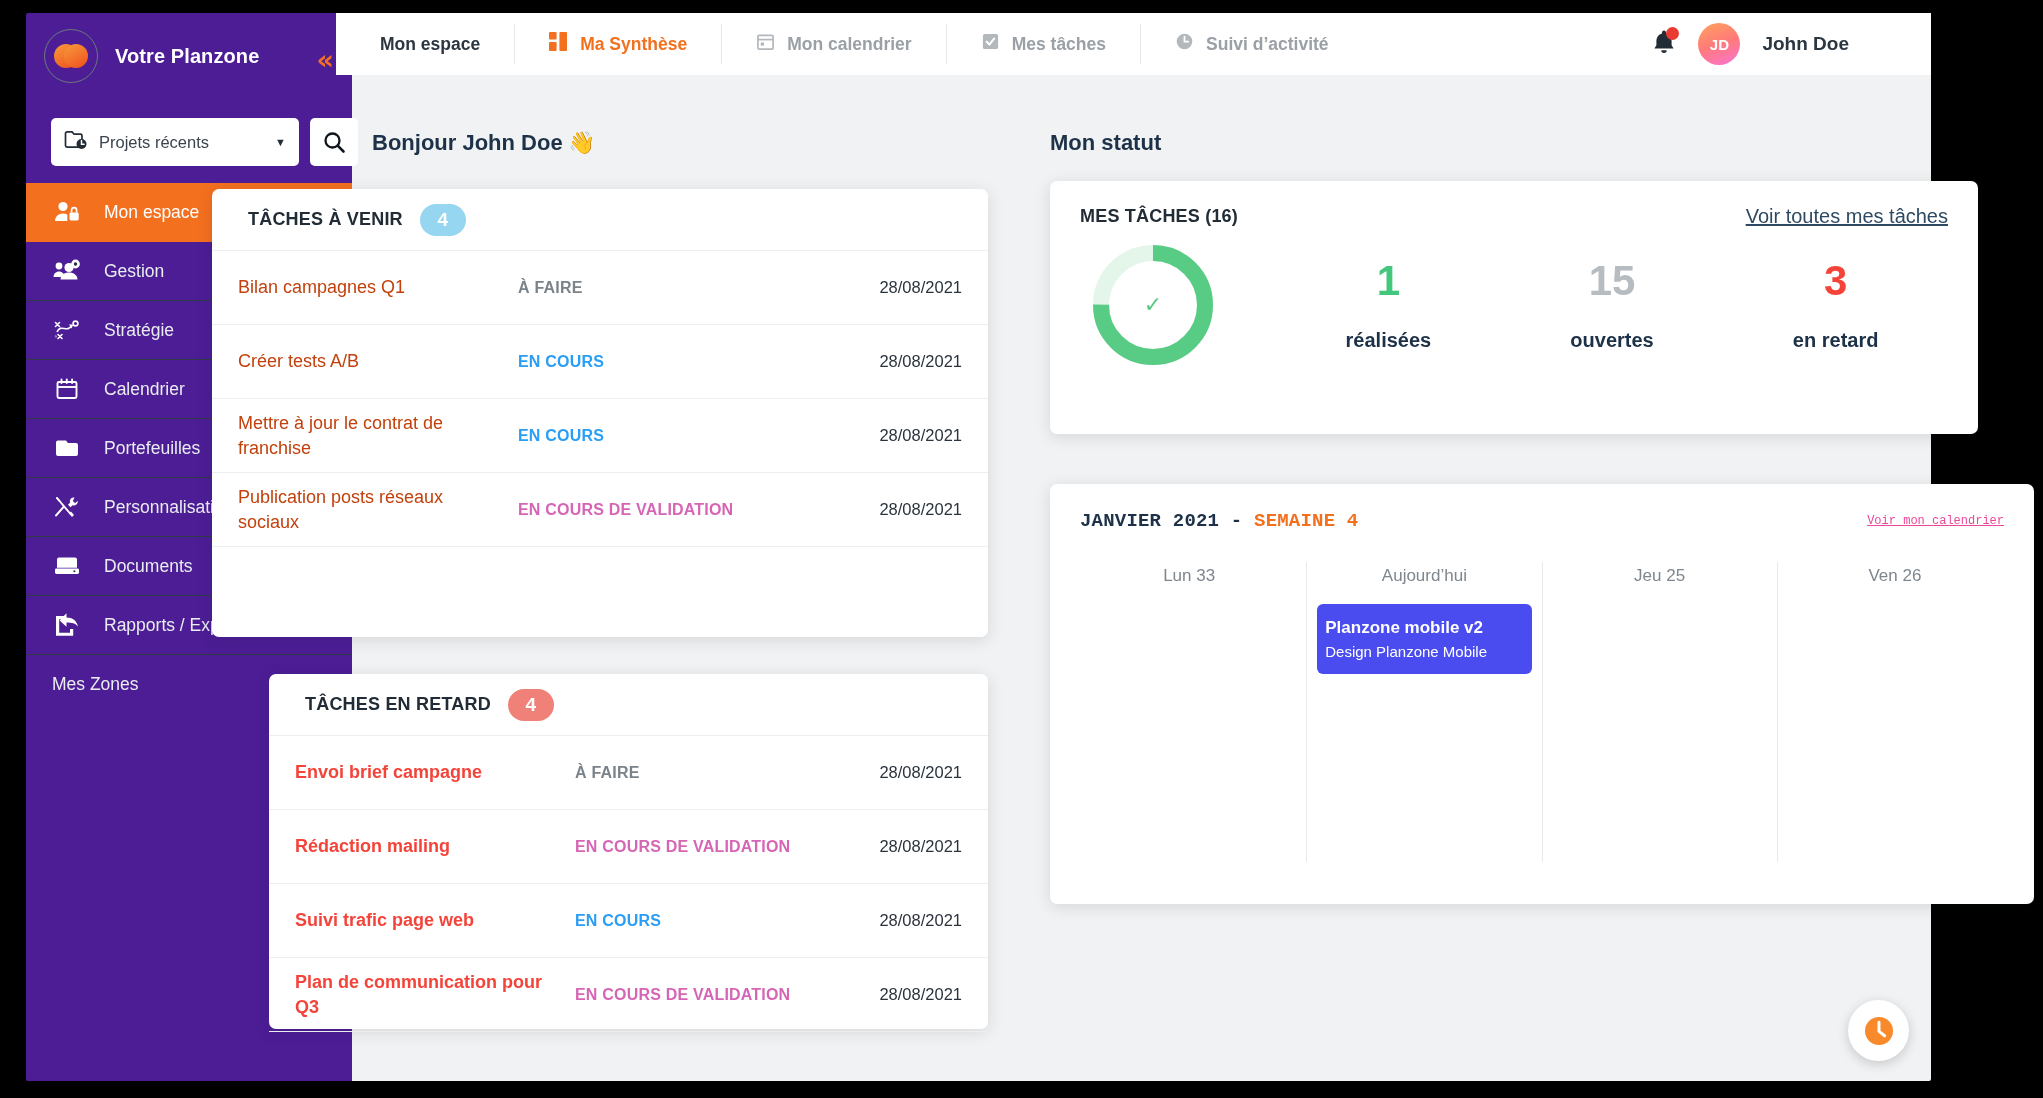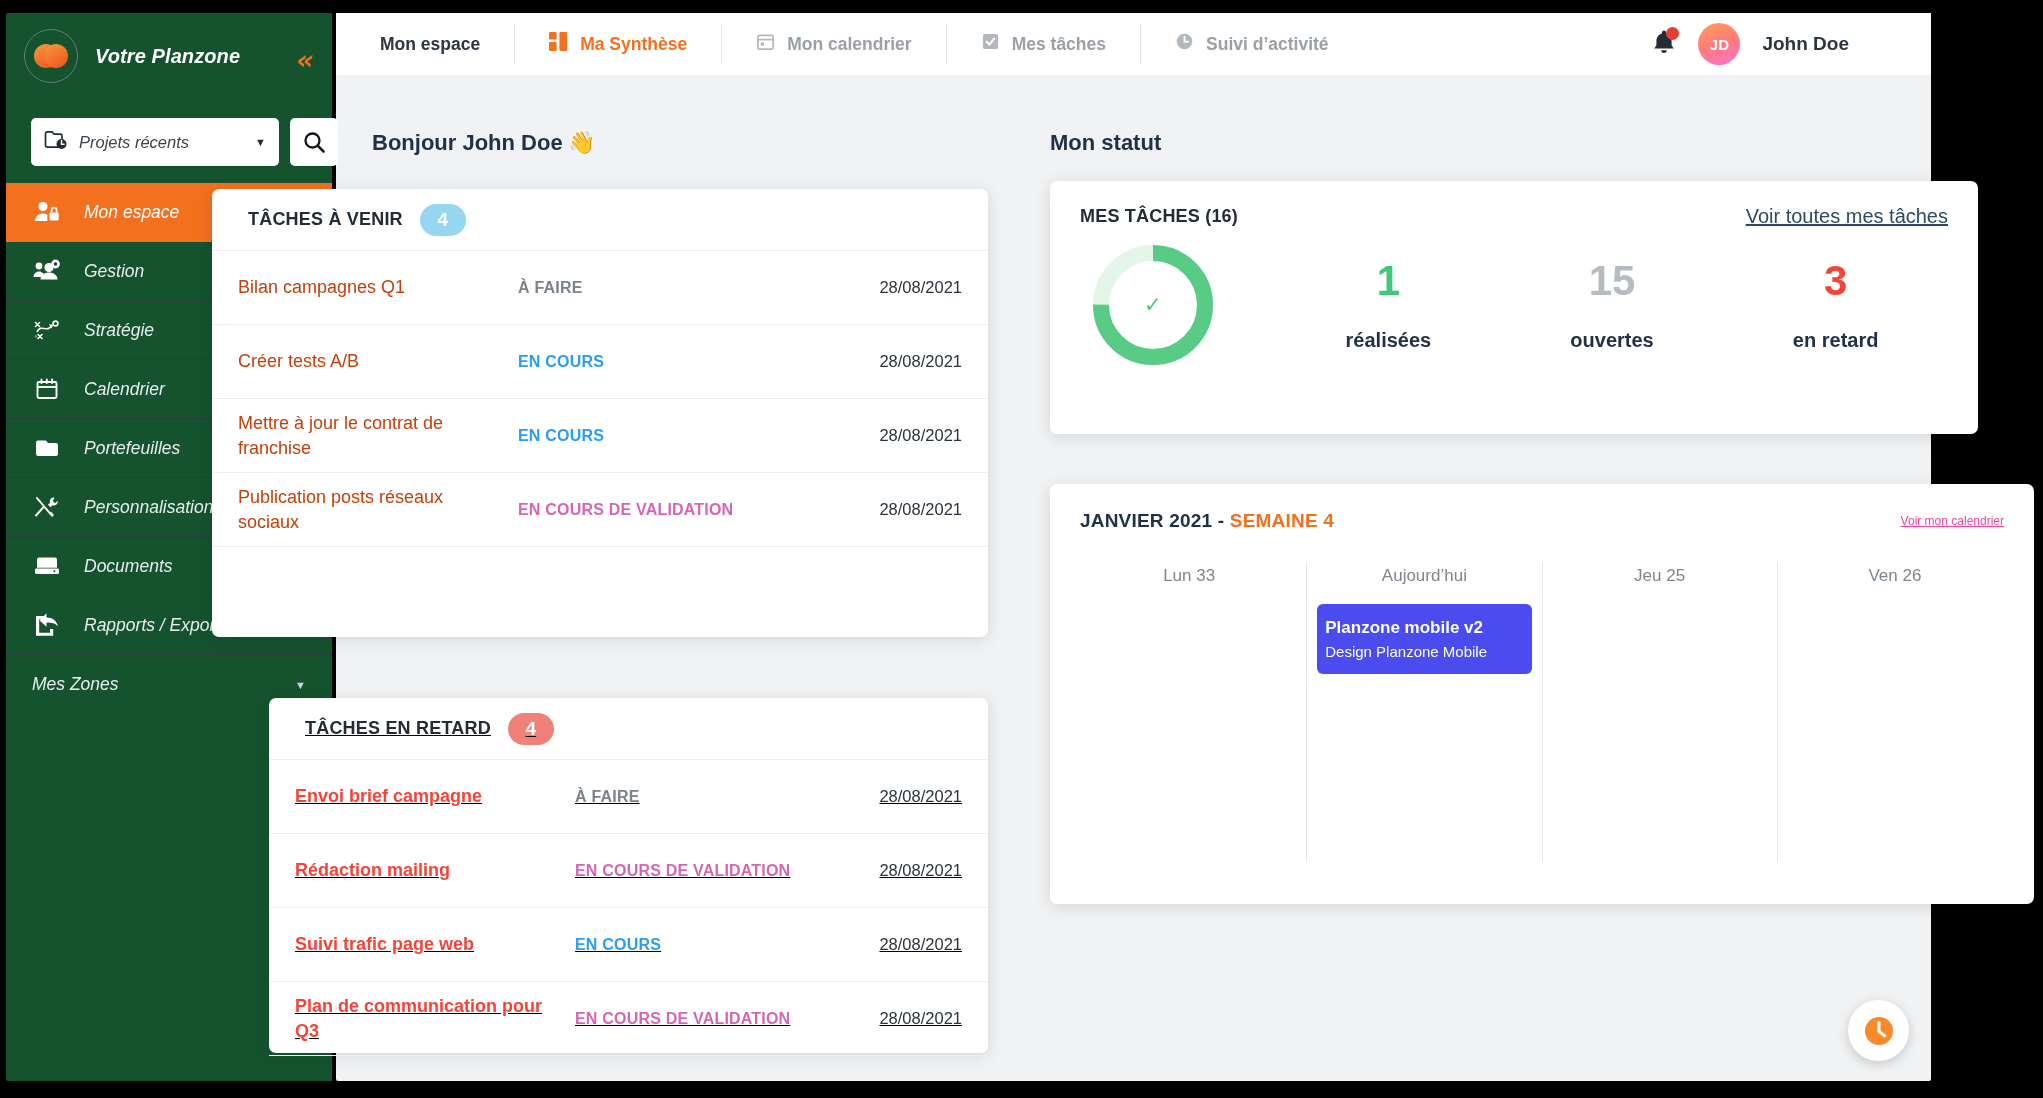--- a/index.html
+++ b/index.html
@@ -18,25 +18,24 @@
   
   .app-bg-content {
     position: absolute;
     left: 336px; top: 13px;
     width: 1595px; height: 1068px;
     background: #f1f2f3;
     border-radius: 2px;
   }
   .sidebar {
     position: absolute;
-    left: 6px; top: 13px;
+    left: 26px; top: 13px;
     width: 326px; height: 1068px;
-    background: #14532d;
+    background: #4c1d95;
     border-radius: 2px 0 0 2px;
-    font-style: italic;
   }
   .topbar {
     position: absolute;
     left: 336px; top: 13px;
     width: 1595px; height: 62px;
     background: #ffffff;
   }
 
   
   .brand {
@@ -171,21 +170,21 @@
   .task-name { width: 280px; font-size: 18px; color: #c2410c; line-height: 1.35; padding-right: 14px; }
   .task-status { flex: 1; font-size: 16px; font-weight: bold; letter-spacing: .2px; }
   .task-date { font-size: 16.5px; color: #2a333c; }
   .st-todo { color: #7a828a; }
   .st-prog { color: #2a9df4; }
   .st-valid { color: #d665b5; }
   .late .task-name { color: #f4443a; font-weight: bold; }
 
   
   #card-upcoming { left: 212px; top: 189px; width: 776px; height: 448px; }
-  #card-late     { left: 269px; top: 698px; width: 719px; height: 355px; text-decoration: underline; }
+  #card-late     { left: 269px; top: 674px; width: 719px; height: 355px; }
   #card-mytasks  { left: 1050px; top: 181px; width: 928px; height: 253px; }
   #card-calendar { left: 1050px; top: 484px; width: 984px; height: 420px; }
 
   
   .mt-head {
     display: flex; align-items: center; justify-content: space-between;
     padding: 24px 30px 0 30px;
   }
   .mt-title { font-size: 18px; font-weight: bold; color: #222c36; letter-spacing: .2px; }
   .link {
@@ -203,20 +202,21 @@
   .stat .num { font-size: 42px; font-weight: bold; line-height: 1.1; }
   .stat .lbl { font-size: 20px; font-weight: bold; color: #1d3148; margin-top: 24px; }
   .n-green { color: #42c77d; }
   .n-gray  { color: #b7bcc1; }
   .n-red   { color: #f4443a; }
 
   
   .cal-head {
     display: flex; align-items: center; justify-content: space-between;
     padding: 26px 30px 0 30px;
+    font-family: Liberation Mono, monospace;
   }
   .cal-title { font-size: 19px; font-weight: bold; color: #1d3148; letter-spacing: .2px; }
   .cal-title .wk { color: #f3701f; }
   .cal-link { font-size: 12px; color: #ec4899; text-decoration: underline; cursor: pointer; }
   .cal-grid {
     display: flex; margin: 30px 22px 0 22px;
     height: 300px;
   }
   .cal-col { flex: 1; position: relative; }
   .cal-col + .cal-col { border-left: 1px solid #e7e9eb; }

